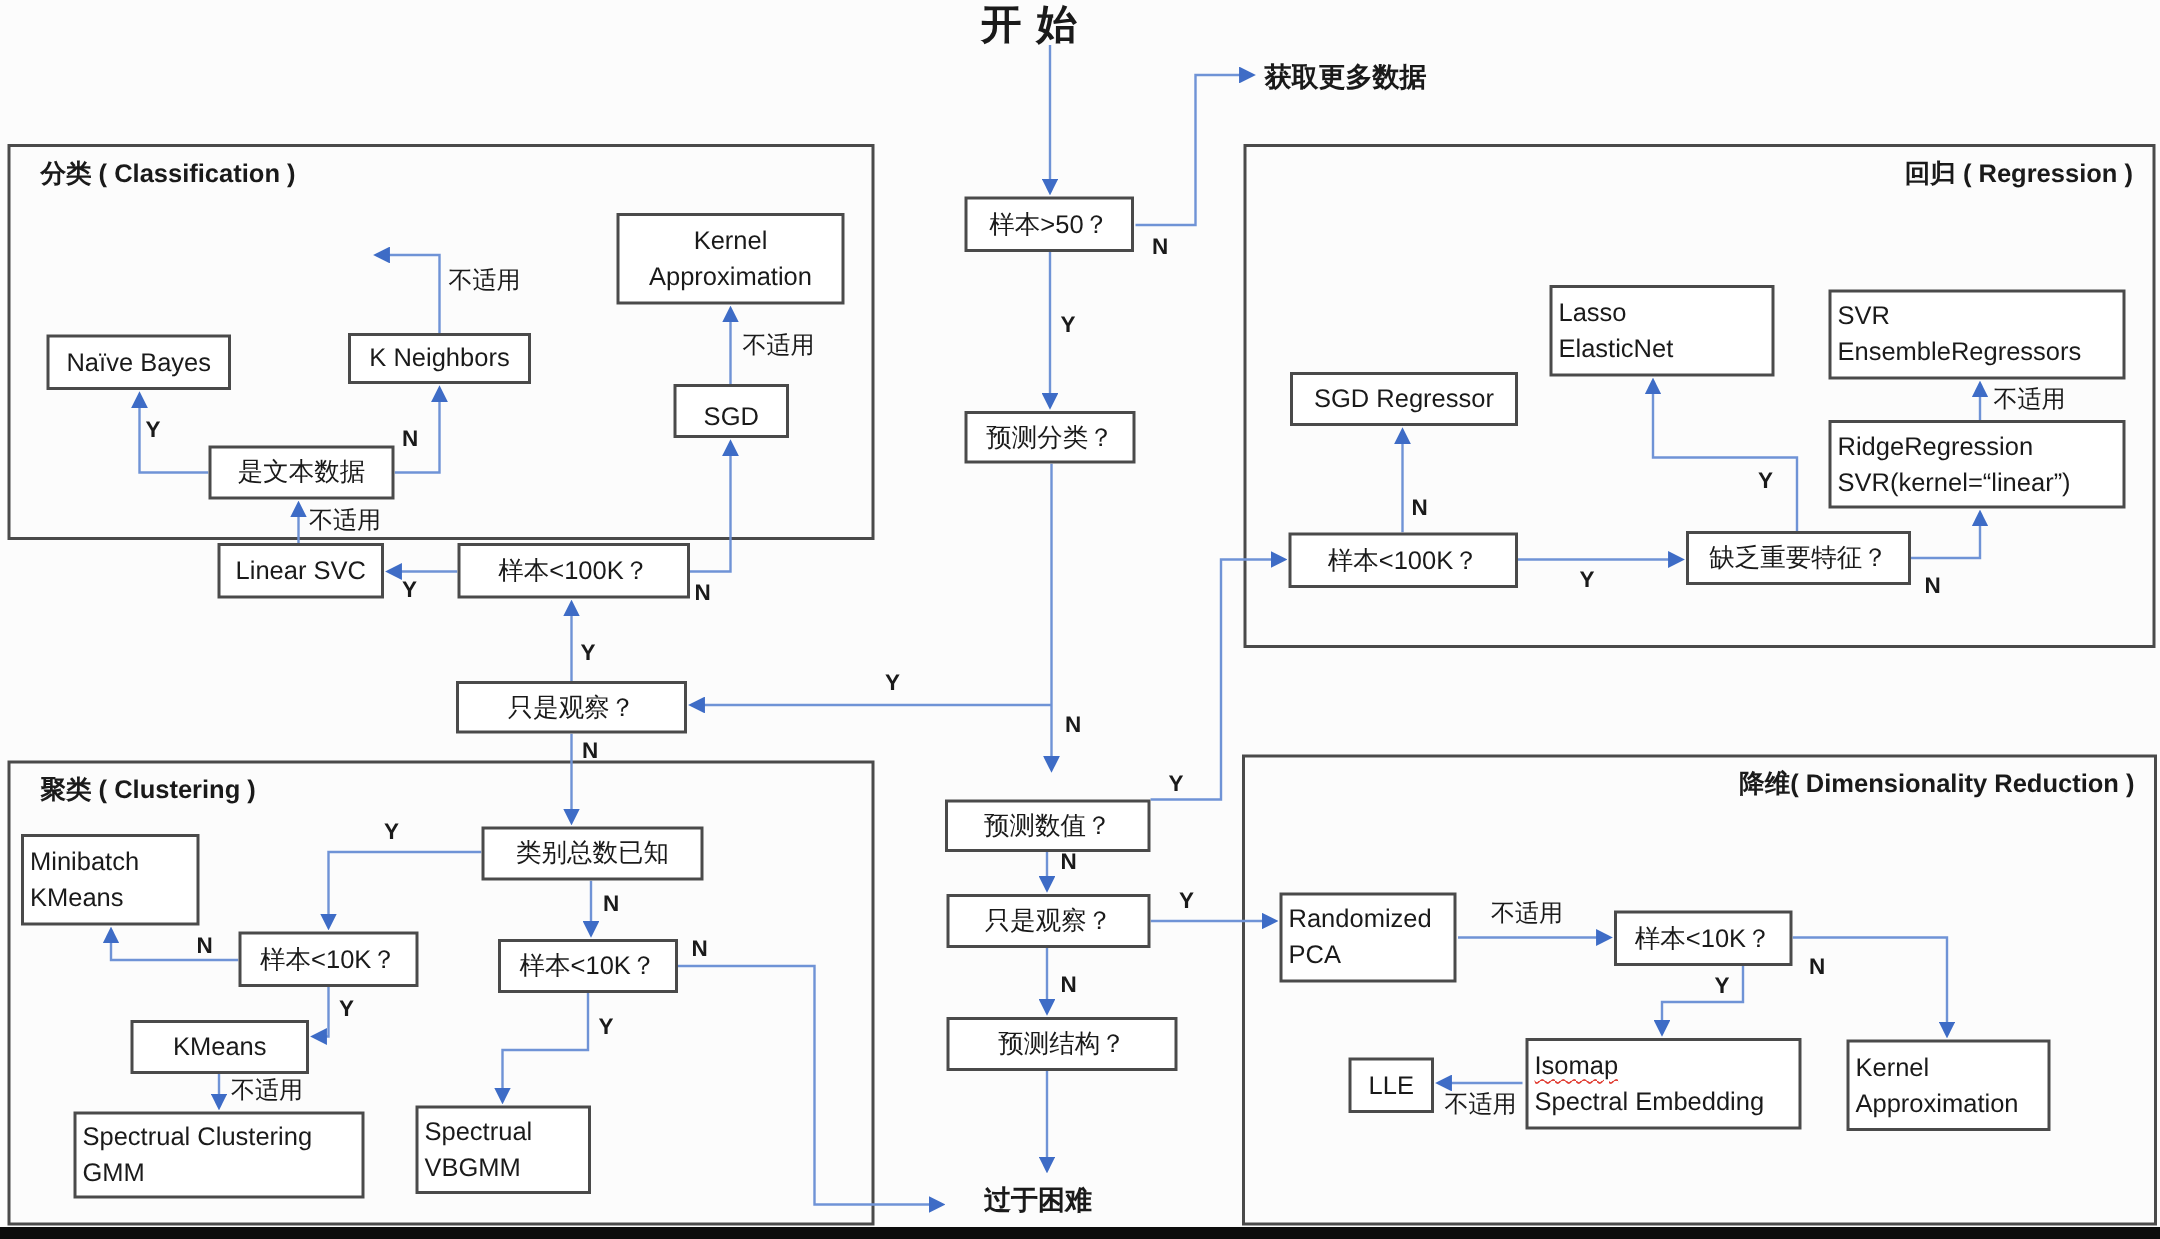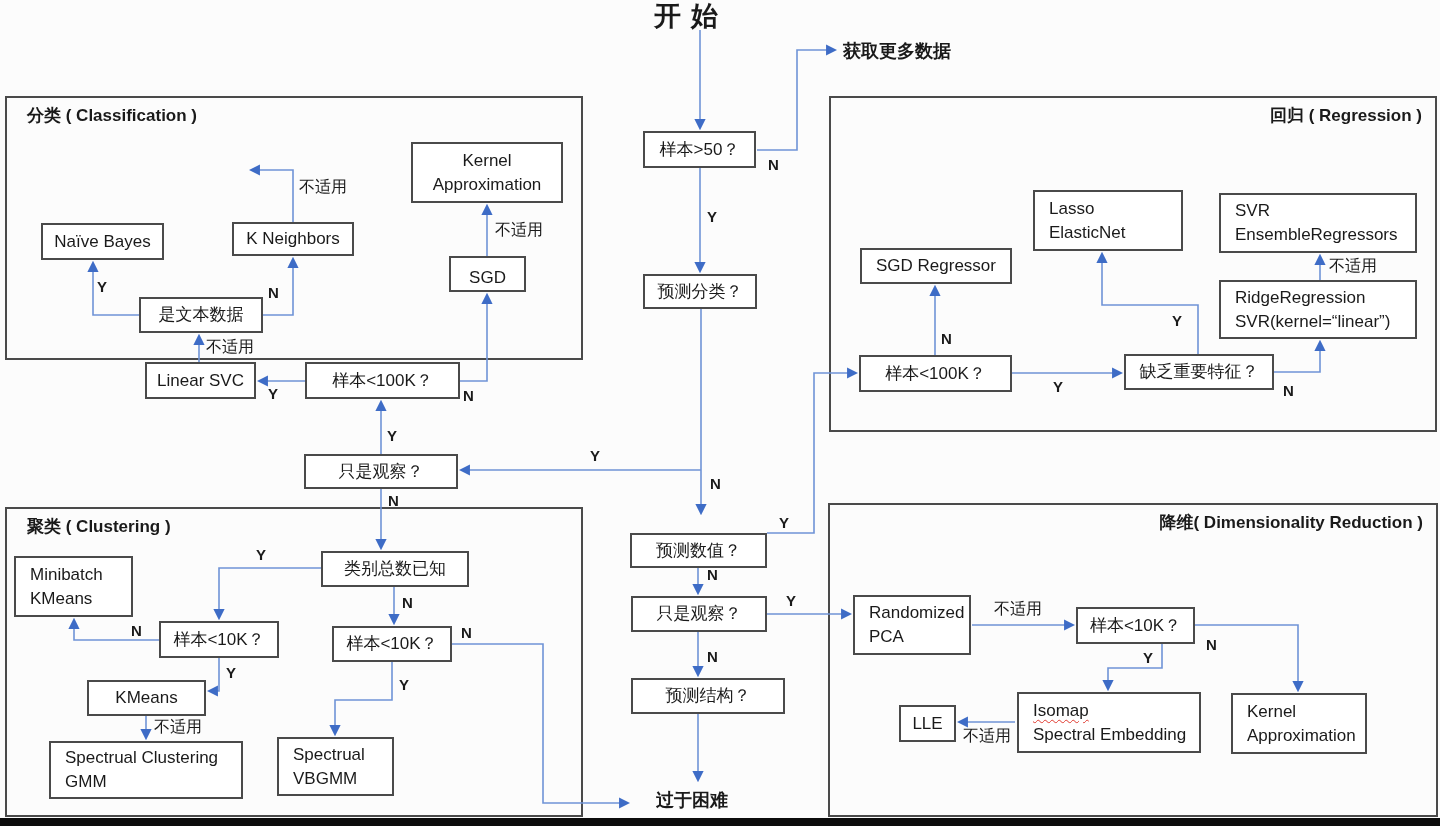--- a/index.html
+++ b/index.html
@@ -5,21 +5,21 @@
   html,body{margin:0;padding:0}
   body{width:1440px;height:826px;position:relative;overflow:hidden;background:#fcfcfc;
        font-family:"Liberation Sans","DejaVu Sans",sans-serif;color:#1a1a1a}
   #stage{position:absolute;left:0;top:0;width:1440px;height:826px}
   .region{position:absolute;border:2px solid #4a4a4a;box-sizing:border-box;background:transparent}
   .region-title{position:absolute;top:6px;left:20px;font-size:17px;font-weight:bold;white-space:nowrap}
   .region.right .region-title{left:auto;right:13px}
   .node{position:absolute;border:2px solid #4a4a4a;background:#ffffff;box-sizing:border-box;
         display:flex;flex-direction:column;justify-content:center;align-items:center;
         font-size:17px;line-height:24px;text-align:center;white-space:nowrap}
-  .node.left{align-items:flex-start;text-align:left;padding-left:14px}
+  .node.left{align-items:flex-start;text-align:left;padding-left:4px}
   .node-line{display:block}
   .node-line.wavy{text-decoration:underline;text-decoration-style:wavy;
         text-decoration-color:#e03a2f;text-decoration-thickness:1px;text-underline-offset:3px}
   .floating{position:absolute;white-space:nowrap}
   .floating.start{font-size:27px;font-weight:600;letter-spacing:10px}
   .floating.bold{font-size:18px;font-weight:bold}
   #edges{position:absolute;left:0;top:0;pointer-events:none}
   .edge-label{position:absolute;font-size:15px;font-weight:600;white-space:nowrap}
   .edge-label.cn{font-size:16px;font-weight:400}
   .bottom-bar{position:absolute;left:0;top:818px;width:1440px;height:8px;background:#0c0c0c}
@@ -93,21 +93,21 @@
     </div>
     <div class="node" style="left: 630px; top: 516px; width: 137px; height: 35px; margin-top: 17px;">
       <span class="node-line">预测数值？</span>
     </div>
     <div class="node" style="left: 631px; top: 596px; width: 136px; height: 36px;">
       <span class="node-line">只是观察？</span>
     </div>
     <div class="node" style="left: 631px; top: 678px; width: 154px; height: 36px;">
       <span class="node-line">预测结构？</span>
     </div>
-    <div class="node" style="left: 41px; top: 223px; width: 123px; height: 37px;">
+    <div class="node" style="left: 31px; top: 223px; width: 123px; height: 37px;">
       <span class="node-line">Naïve Bayes</span>
     </div>
     <div class="node" style="left: 232px; top: 222px; width: 122px; height: 34px;">
       <span class="node-line">K Neighbors</span>
     </div>
     <div class="node" style="left: 139px; top: 297px; width: 124px; height: 36px;">
       <span class="node-line">是文本数据</span>
     </div>
     <div class="node" style="left: 145px; top: 362px; width: 111px; height: 37px;">
       <span class="node-line">Linear SVC</span>

